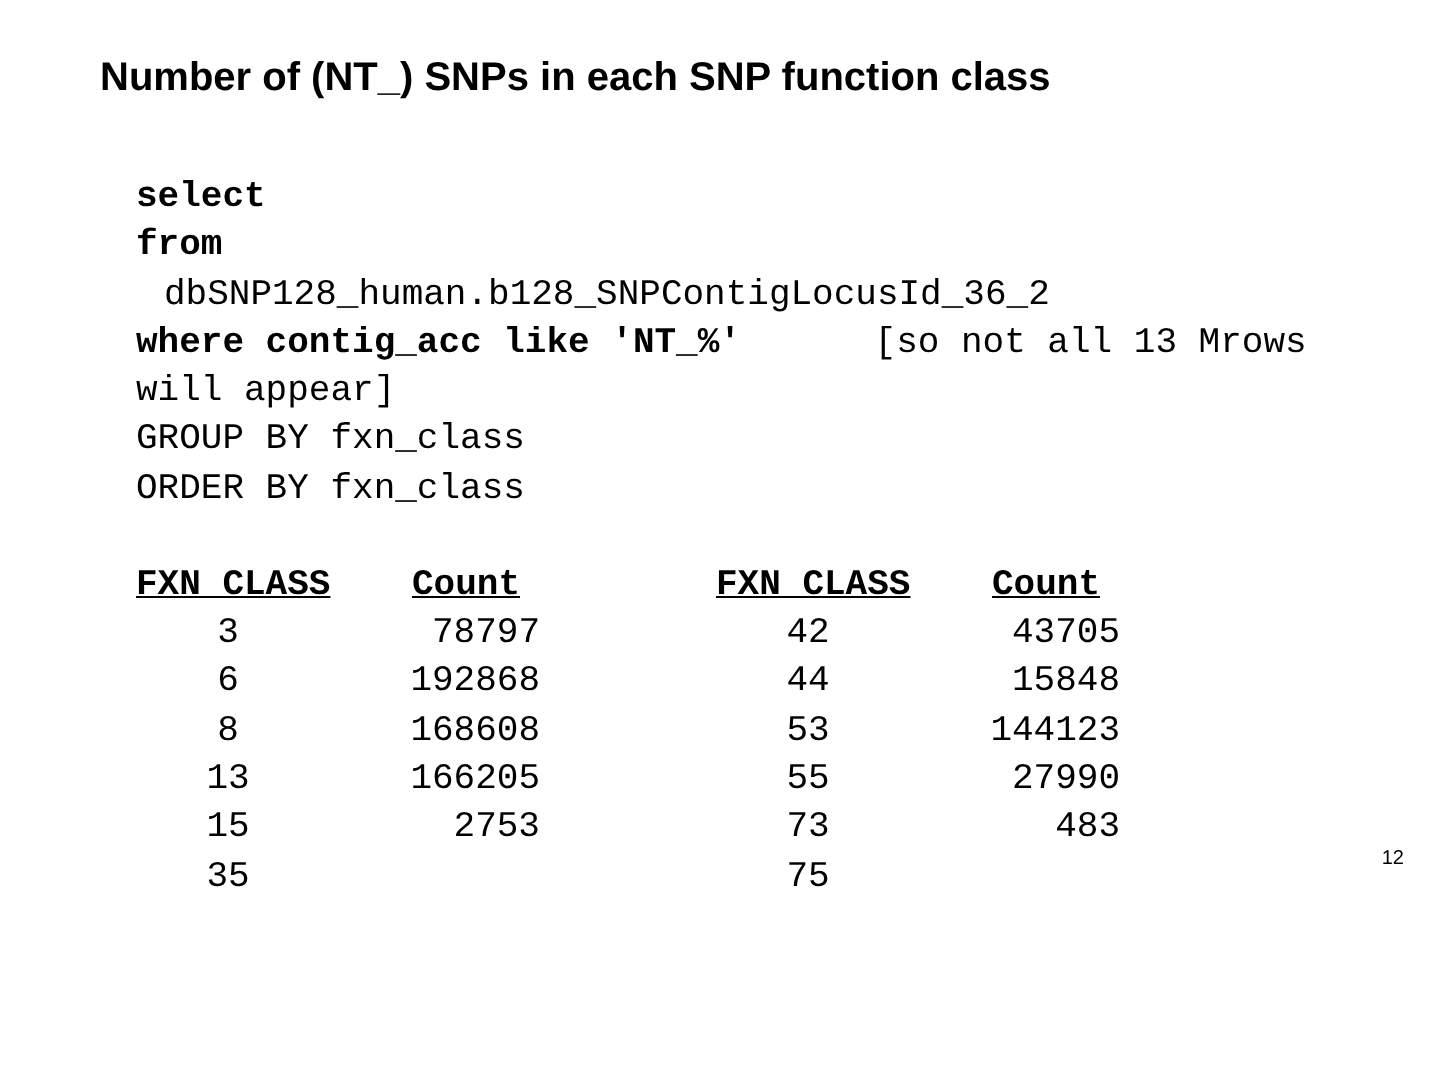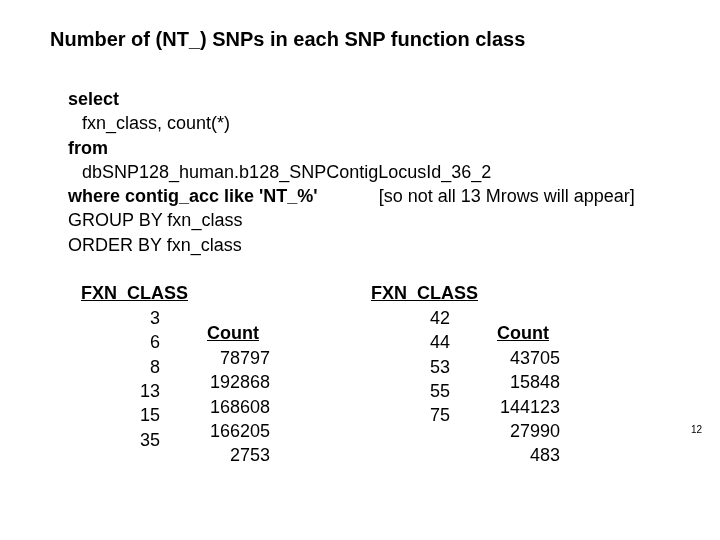--- a/index.html
+++ b/index.html
@@ -18,20 +18,21 @@
     box-sizing: border-box;
     padding: 28px 50px 0 50px;
   }
   .title {
     font-size: 20px;
     font-weight: bold;
     margin-bottom: 36px;
   }
   .body {
     padding-left: 18px;
+    font-family: Liberation Mono, monospace;
   }
   .sql {
     font-size: 18px;
     line-height: 1.35;
     margin-bottom: 26px;
   }
   .sql .kw { font-weight: bold; }
   .sql .indent { padding-left: 14px; display: inline-block; }
   .sql .note { padding-left: 56px; margin-top: 36px; }
   .tables {
@@ -39,22 +40,22 @@
     font-size: 18px;
   }
   .tcol {
     display: flex;
   }
   .tcol.first { margin-right: 70px; }
   .col {
     display: flex;
     flex-direction: column;
   }
-  .col.labels { width: 120px; align-items: flex-end; }
-  .col.counts { width: 100px; margin-top: 40px; }
+  .col.labels { width: 120px; }
+  .col.counts { width: 100px; }
   .hdr {
     font-weight: bold;
     text-decoration: underline;
     margin-bottom: 2px;
   }
   .cell {
     text-align: right;
     padding-right: 18px;
     line-height: 1.35;
   }
@@ -72,21 +73,20 @@
 <body>
 
 <div class="slide">
 
   <div class="title">Number of (NT_) SNPs in each SNP function class</div>
 
   <div class="body">
 
     <div class="sql">
       <div><span class="kw">select</span></div>
-      <div><span class="indent">fxn_class, count(*)</span></div>
       <div><span class="kw">from</span></div>
       <div><span class="indent">dbSNP128_human.b128_SNPContigLocusId_36_2</span></div>
       <div>
         <span class="kw">where contig_acc like 'NT_%'</span>
         <span class="note">[so not all 13 Mrows will appear]</span>
       </div>
       <div><span>GROUP BY fxn_class</span></div>
       <div><span>ORDER BY fxn_class</span></div>
     </div>
 
@@ -112,20 +112,21 @@
         </div>
       </div>
 
       <div class="tcol">
         <div class="col labels">
           <div class="hdr">FXN_CLASS</div>
           <div class="cell">42</div>
           <div class="cell">44</div>
           <div class="cell">53</div>
           <div class="cell">55</div>
+          <div class="cell">73</div>
           <div class="cell">75</div>
         </div>
         <div class="col counts">
           <div class="hdr">Count</div>
           <div class="cell">43705</div>
           <div class="cell">15848</div>
           <div class="cell">144123</div>
           <div class="cell">27990</div>
           <div class="cell">483</div>
         </div>

